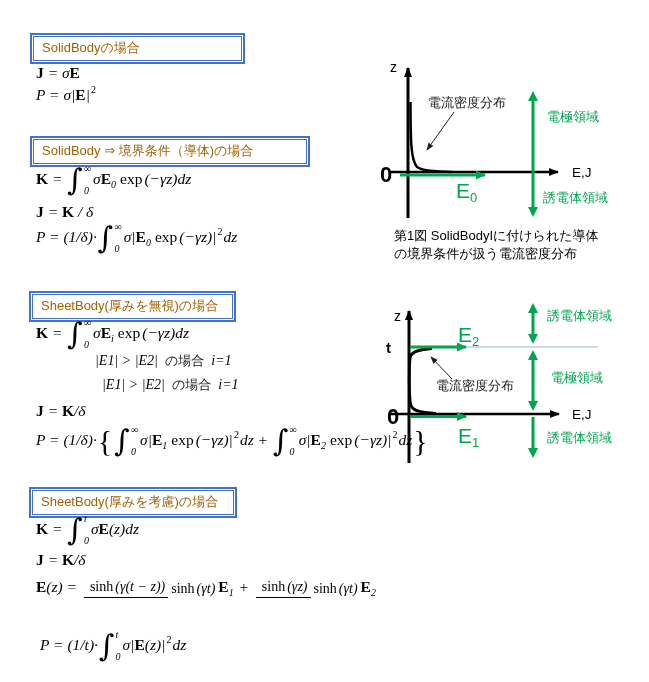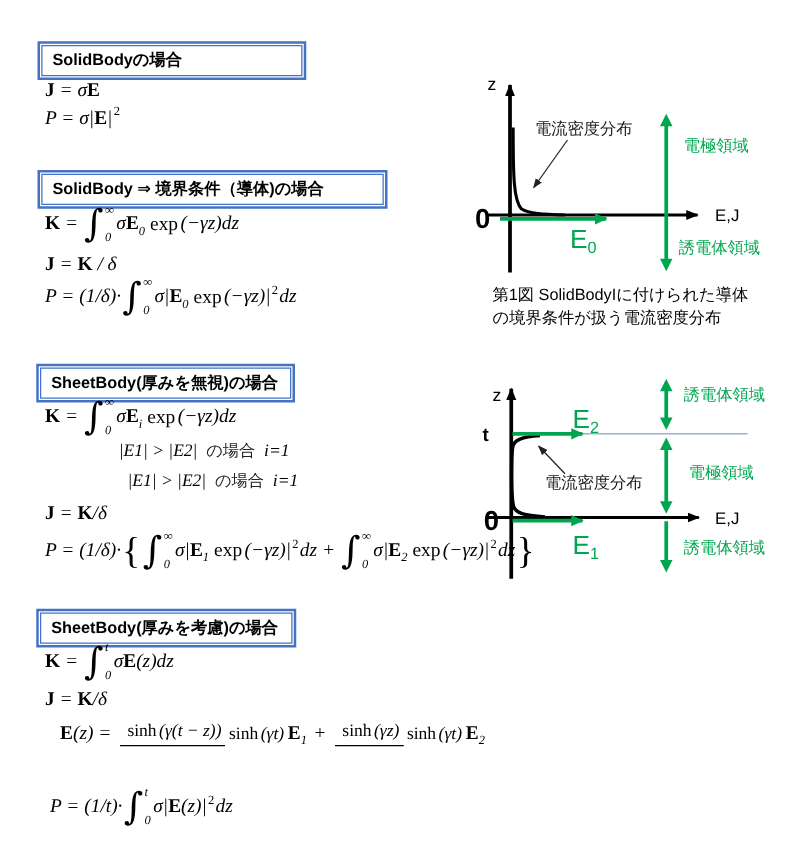--- a/index.html
+++ b/index.html
@@ -2,21 +2,21 @@
 <html><head>
 <meta charset="utf-8">
 <style>
   html,body{margin:0;padding:0;background:#fff;}
   .page{position:relative;width:649px;height:682px;background:#ffffff;overflow:hidden;
         font-family:"Liberation Sans","DejaVu Sans",sans-serif;}
   
   .hbox{position:absolute;border:2px solid #4472c4;background:#fff;}
   .hbox-inner{border:1px solid #4472c4;margin:1px;padding:2px 2px 3px 8px;
 .             white-space:nowrap;}
-  .hbox-inner{font-size:13px;color:#000000;white-space:nowrap;font-weight:bold;}
+  .hbox-inner{font-size:13px;color:#a16207;white-space:nowrap;}
   
   .formula{position:absolute;font-family:"Liberation Serif","DejaVu Serif",serif;
            font-size:15.5px;color:#000;white-space:nowrap;}
   .f-small{font-size:14px;}
   .m-i{font-style:italic;}
   .m-r{font-style:normal;margin:0 2px 0 3px;}
   .m-b{font-weight:bold;font-style:normal;}
   .m-jp{font-style:normal;font-family:Liberation Serif, serif;
         font-size:13px;margin:0 7px;color:#222;}
   .m-sub{font-size:10px;font-style:italic;vertical-align:-4px;margin-right:1px;}
@@ -102,21 +102,21 @@
     <div class="hbox-inner">SheetBody(厚みを考慮)の場合</div>
   </div>
   <div class="formula" style="left:36px;top:514px"><span class="m-b">K</span><span class="m-i"> = </span><span class="m-int">
         <span class="m-int-sign">∫</span>
         <span class="m-lim">
           <span class="m-hi">t</span>
           <span class="m-lo">0</span>
         </span>
       </span><span class="m-i">σ</span><span class="m-b">E</span><span class="m-i">(z)dz</span></div>
   <div class="formula" style="left:36px;top:551px"><span class="m-b">J</span><span class="m-i"> = </span><span class="m-b">K</span><span class="m-i">/δ</span></div>
-  <div class="formula" style="left:48px;top:578px"><span class="m-b">E</span><span class="m-i">(z) = </span><span class="m-frac">
+  <div class="formula" style="left:36px;top:578px"><span class="m-b">E</span><span class="m-i">(z) = </span><span class="m-frac">
         <span class="m-num"><span class="m-r">sinh</span><span class="m-i">(γ(t − z))</span></span>
         <span class="m-den"><span class="m-r">sinh</span><span class="m-i">(γt)</span></span>
       </span><span class="m-b">E</span><span class="m-sub">1</span><span class="m-i"> + </span><span class="m-frac">
         <span class="m-num"><span class="m-r">sinh</span><span class="m-i">(γz)</span></span>
         <span class="m-den"><span class="m-r">sinh</span><span class="m-i">(γt)</span></span>
       </span><span class="m-b">E</span><span class="m-sub">2</span></div>
   <div class="formula" style="left:40px;top:630px"><span class="m-i">P = (1/t)·</span><span class="m-int">
         <span class="m-int-sign">∫</span>
         <span class="m-lim">
           <span class="m-hi">t</span>

